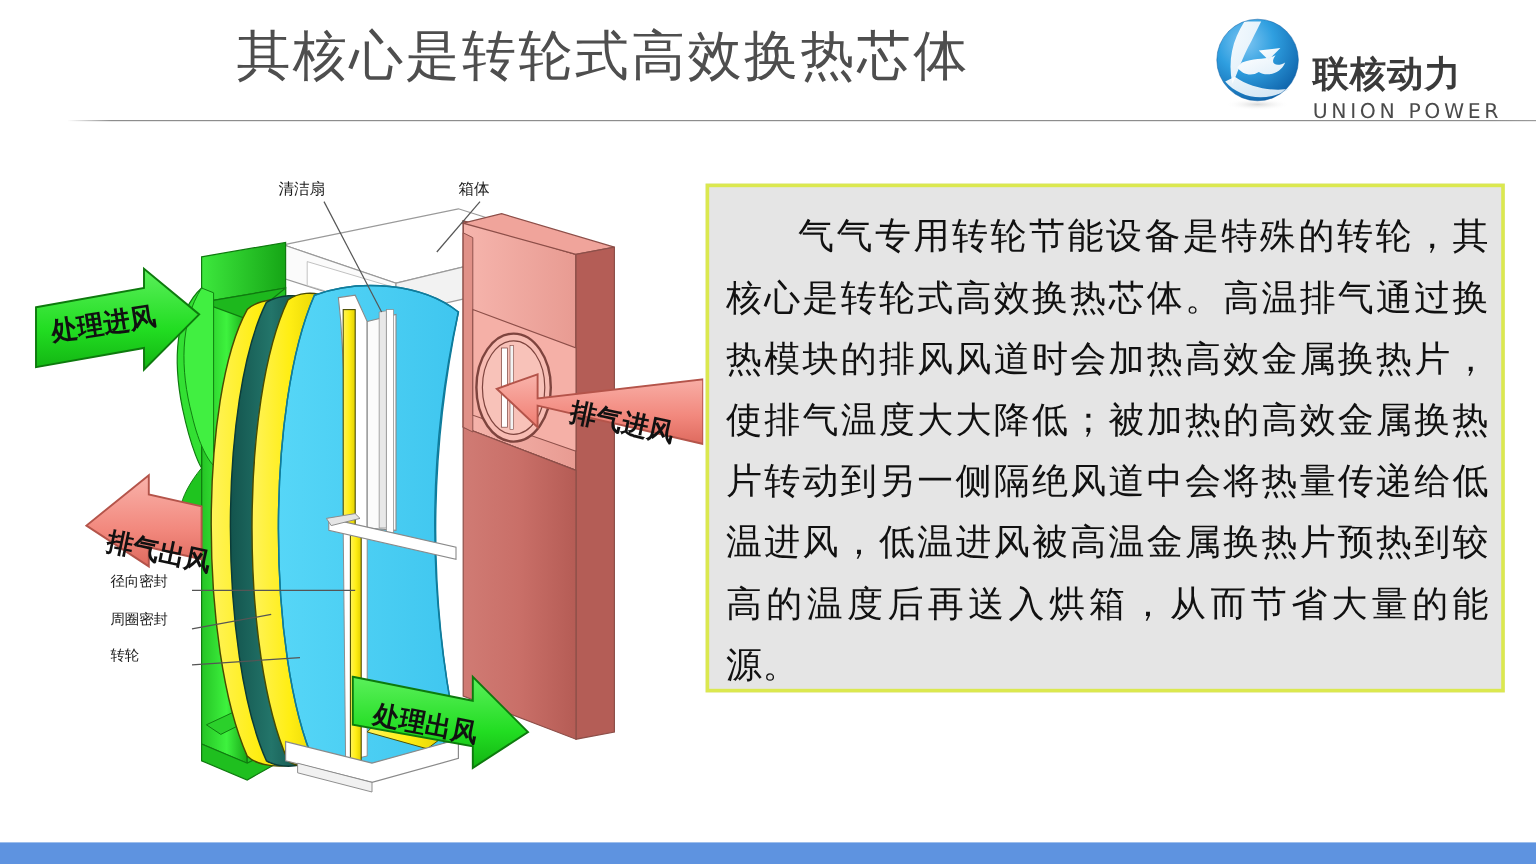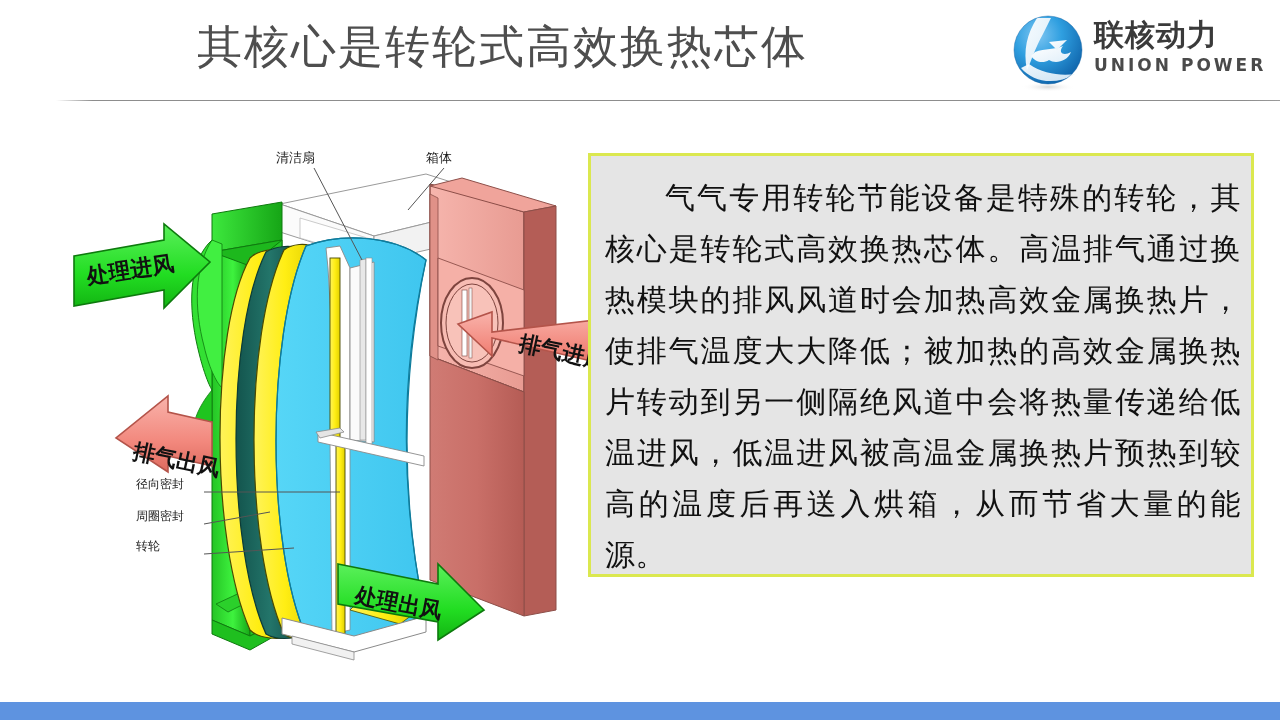--- a/index.html
+++ b/index.html
@@ -25,24 +25,24 @@
     position:absolute;left:56px;top:100px;width:1224px;height:1px;
     background:linear-gradient(to right,#ffffff 0%,#8d8d8d 3%,#8d8d8d 97%,#9b9b9b 100%);
   }
 
   
   #logo{position:absolute;left:1004px;top:10px;width:270px;height:86px;}
   #logo-mark{position:absolute;left:3px;top:2px;width:82px;height:82px;}
   #logo-text{position:absolute;left:90px;top:8px;width:178px;}
   #logo-cn{
     font-size:30px;line-height:34px;font-weight:bold;color:#3a3a3a;
-    letter-spacing:1px;white-space:nowrap;
+    letter-spacing:1px;white-space:nowrap;margin-top:28px;
   }
   #logo-en{
-    font-size:17px;line-height:22px;font-weight:bold;color:#4a4a4a;
+    font-size:17px;line-height:22px;font-weight:normal;color:#4a4a4a;
     letter-spacing:3.0px;white-space:nowrap;margin-top:2px;
   }
 
   
   #text-panel{
     position:absolute;left:588px;top:153px;width:666px;height:424px;
     background:#e5e5e5;
     border:3px solid #dbe84f;
     box-sizing:border-box;
   }
@@ -51,21 +51,21 @@
     font-size:30px;line-height:51px;
     color:#111111;
     text-indent:60px;
     text-align:justify;
     text-justify:inter-ideograph;
     letter-spacing:0.5px;
     font-family:"DejaVu Sans","Liberation Sans",sans-serif;
   }
 
   
-  #diagram{position:absolute;left:16px;top:140px;width:586px;height:530px;padding-left:28px;}
+  #diagram{position:absolute;left:0px;top:140px;width:586px;height:530px;}
   #diagram svg{display:block;}
 
   .dlabel{font-family:"DejaVu Sans","Liberation Sans",sans-serif;fill:#1a1a1a;}
   .arrow-text{
     font-family:"DejaVu Sans","Liberation Sans",sans-serif;
     font-weight:bold;fill:#111111;
   }
 
   
   #footer-bar{

